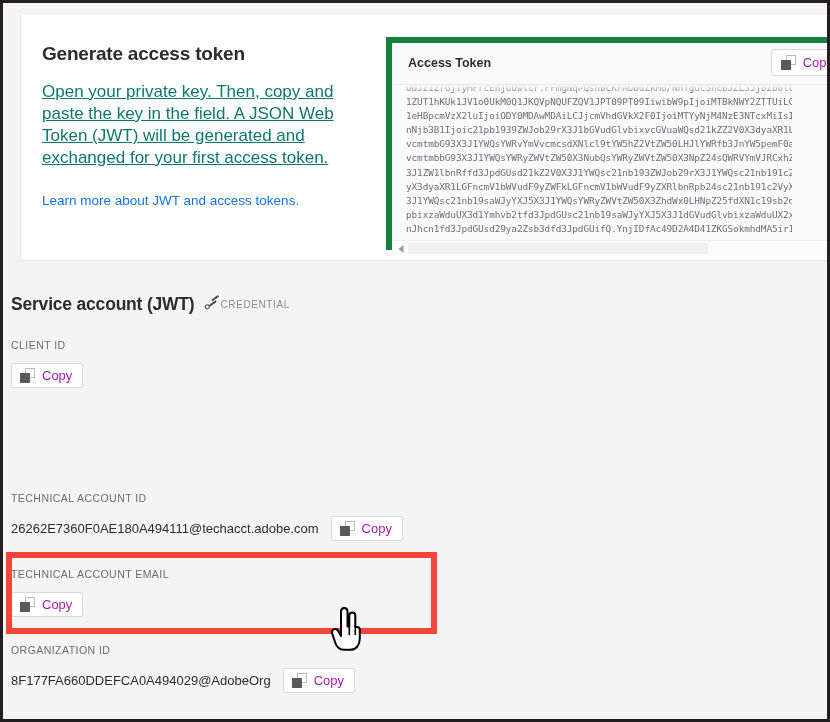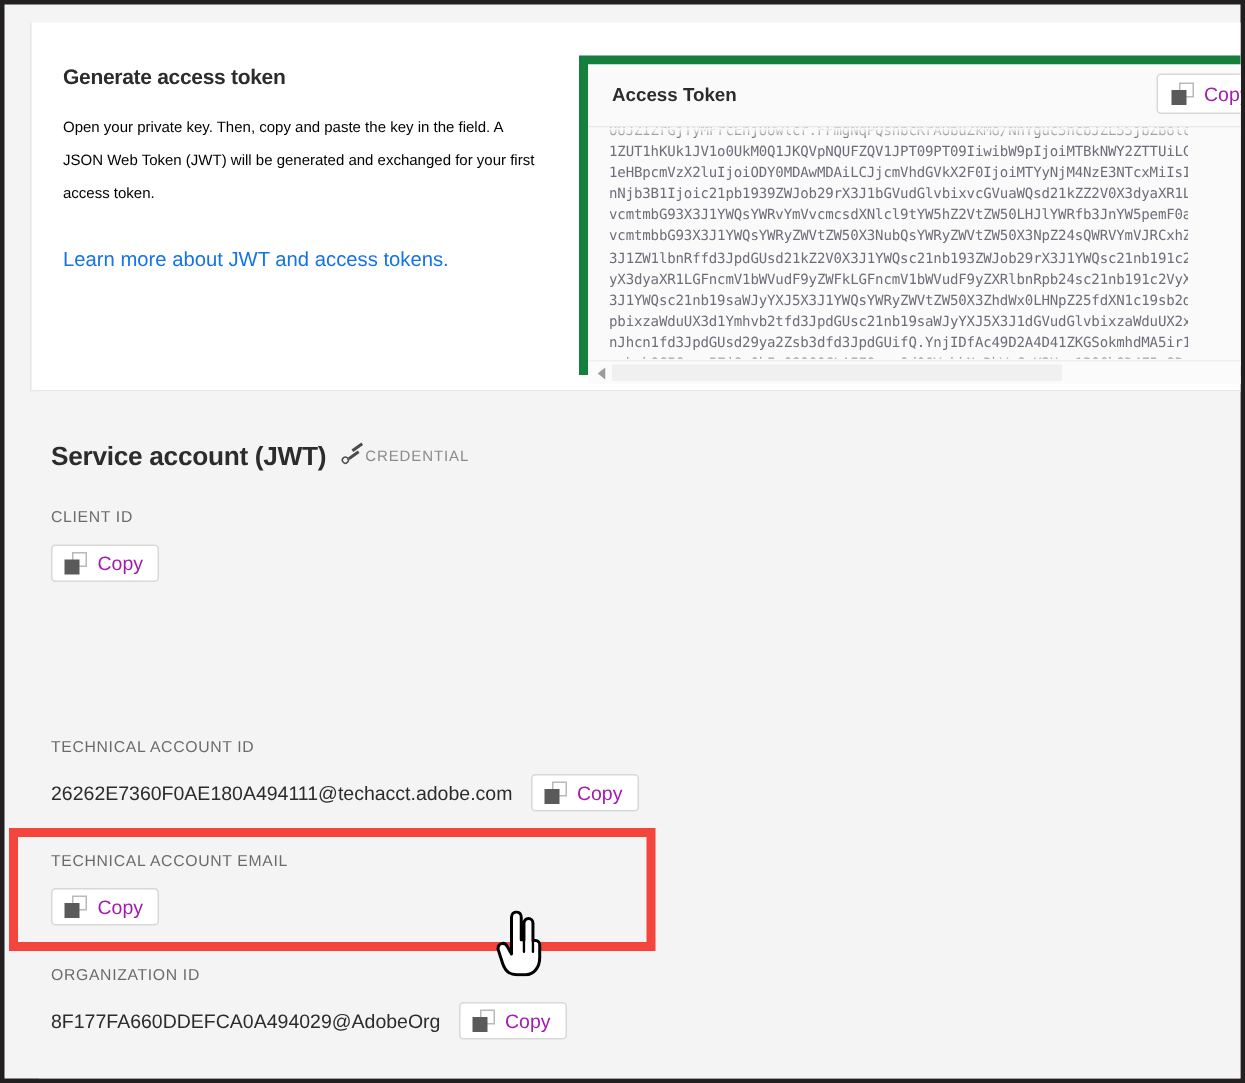--- a/index.html
+++ b/index.html
@@ -38,31 +38,32 @@
     overflow: hidden;
   }
 
   .intro {
     position: absolute;
     left: 21px;
     top: 28px;
     width: 320px;
   }
   .intro-title {
-    font-size: 14px;
+    font-size: 19px;
     font-weight: bold;
     color: #2c2c2c;
     letter-spacing: -0.2px;
     margin: 0 0 16px 0;
   }
   .intro-body {
-    font-size: 10px;
+    font-size: 17px;
     line-height: 22px;
-    color: #000000;
+    color: #0f766e;
     margin: 0 0 22px 0;
+    text-decoration: underline;
   }
   .intro-link {
     font-size: 13.5px;
     line-height: 20px;
     color: #1473e6;
     text-decoration: none;
     cursor: pointer;
     display: inline-block;
   }
 
@@ -258,21 +259,20 @@
   }
 
   
   .lower {
     position: absolute;
     left: 0;
     top: 258px;
     right: 0;
     bottom: 0;
     background: #f4f4f4;
-    margin-left: 23px;
   }
 
   .section-head {
     position: absolute;
     left: 8px;
     top: 33px;
     display: flex;
     align-items: baseline;
     gap: 9px;
   }

